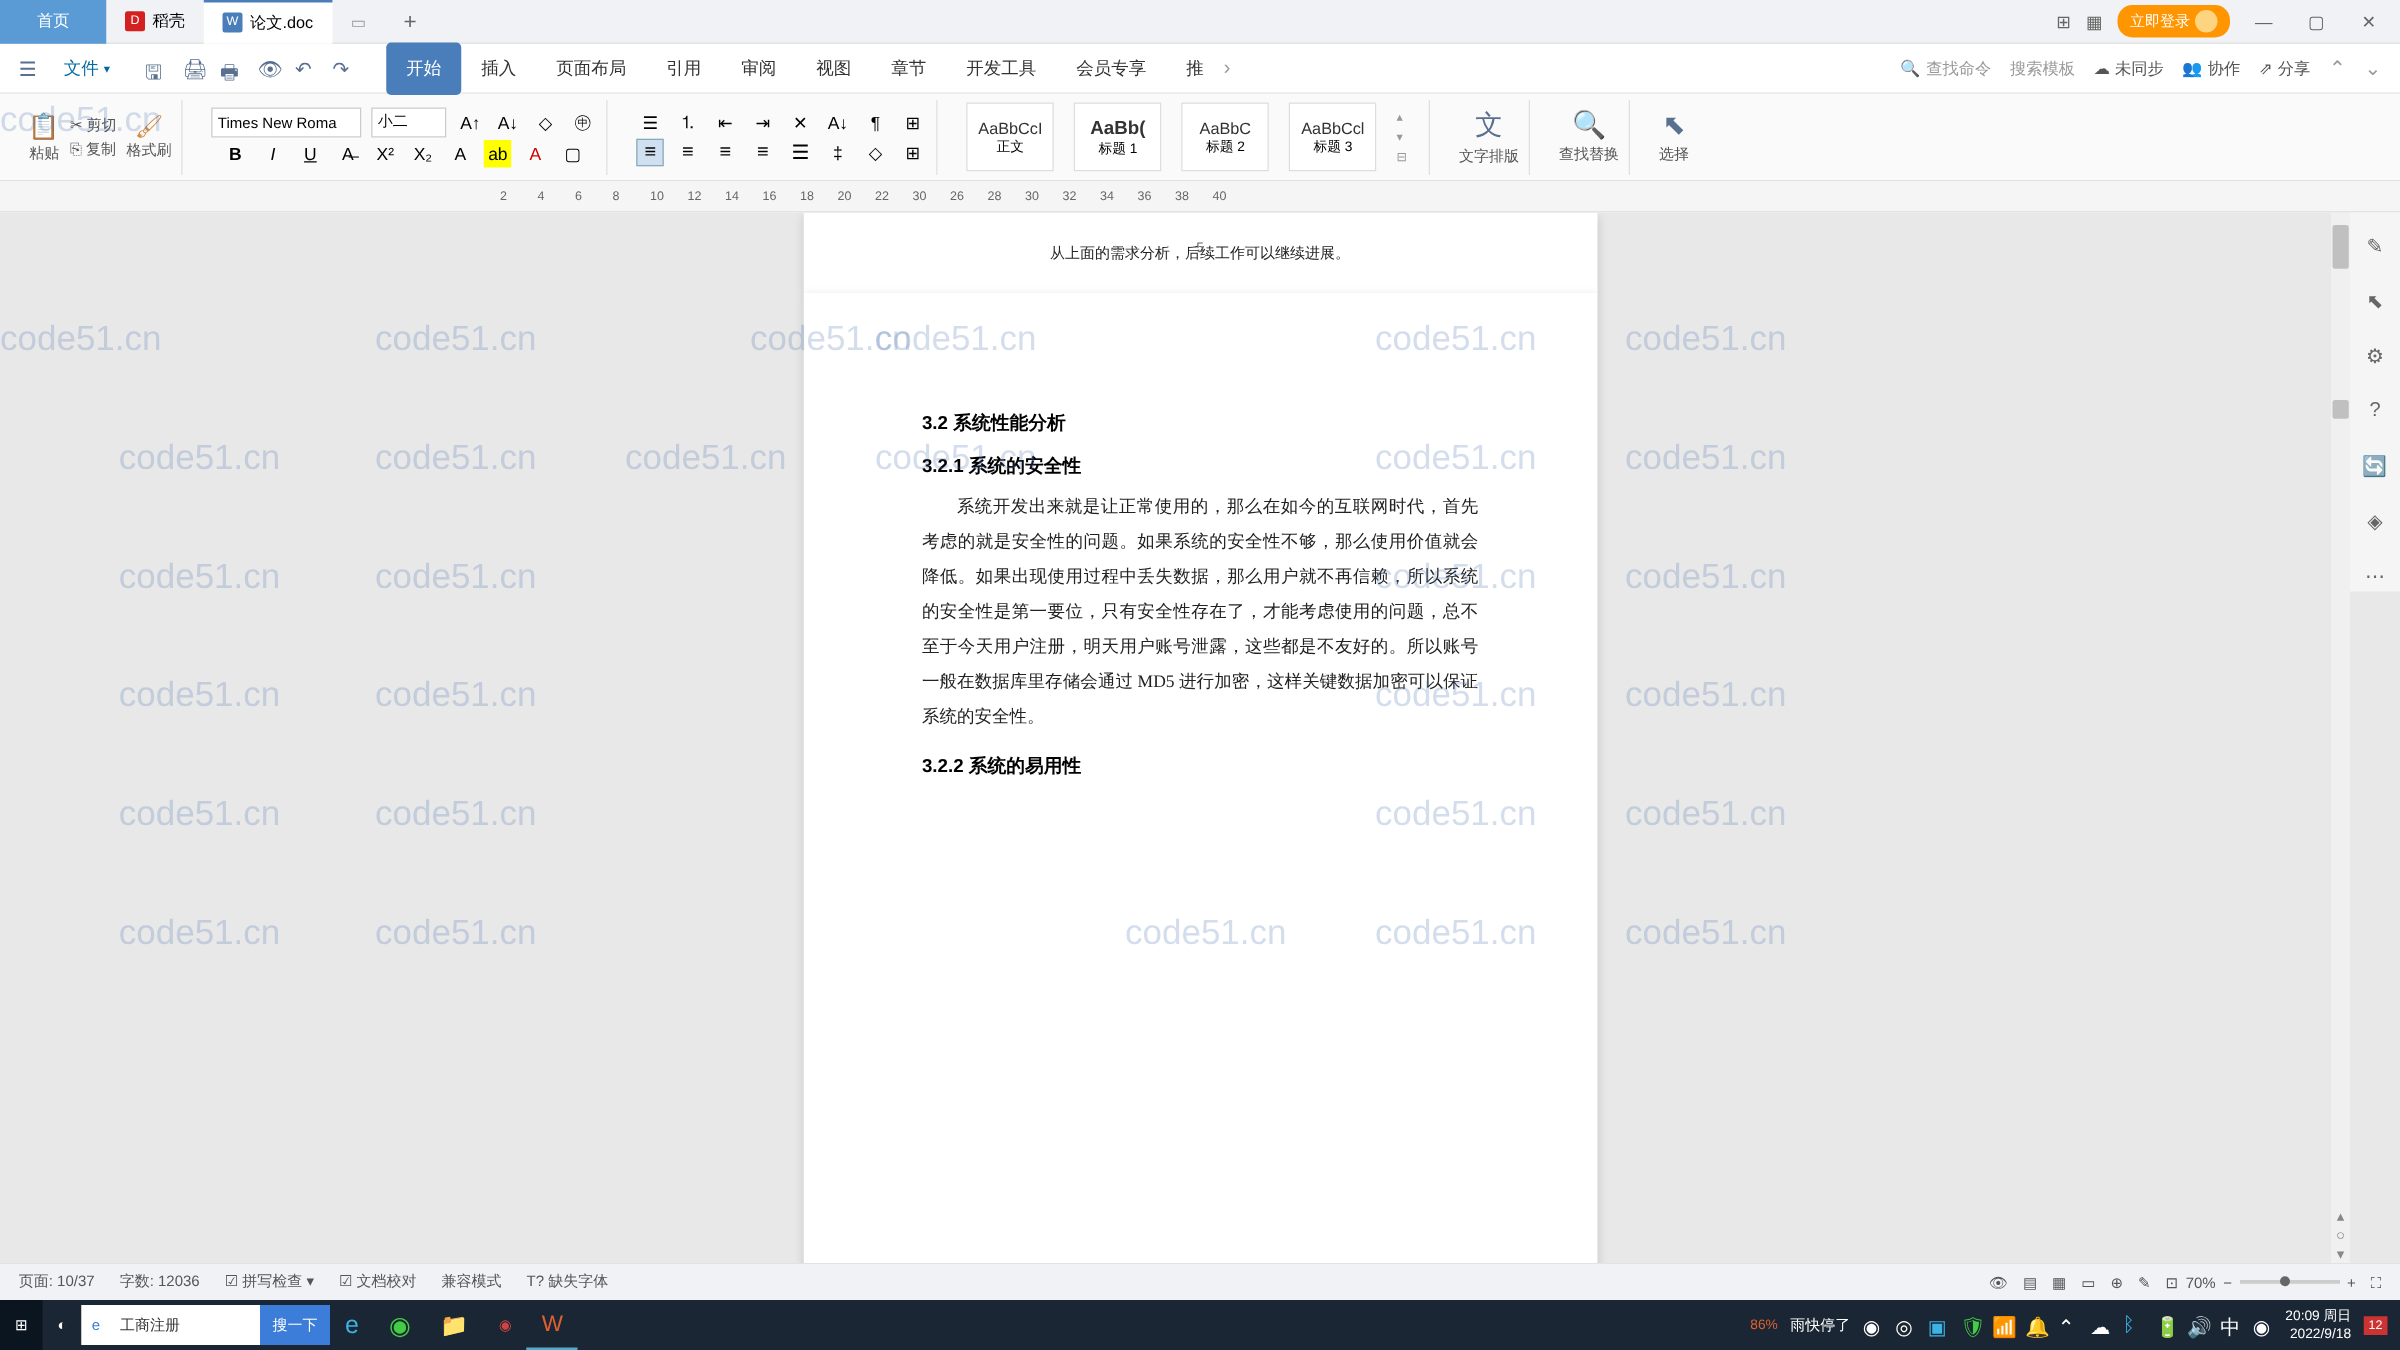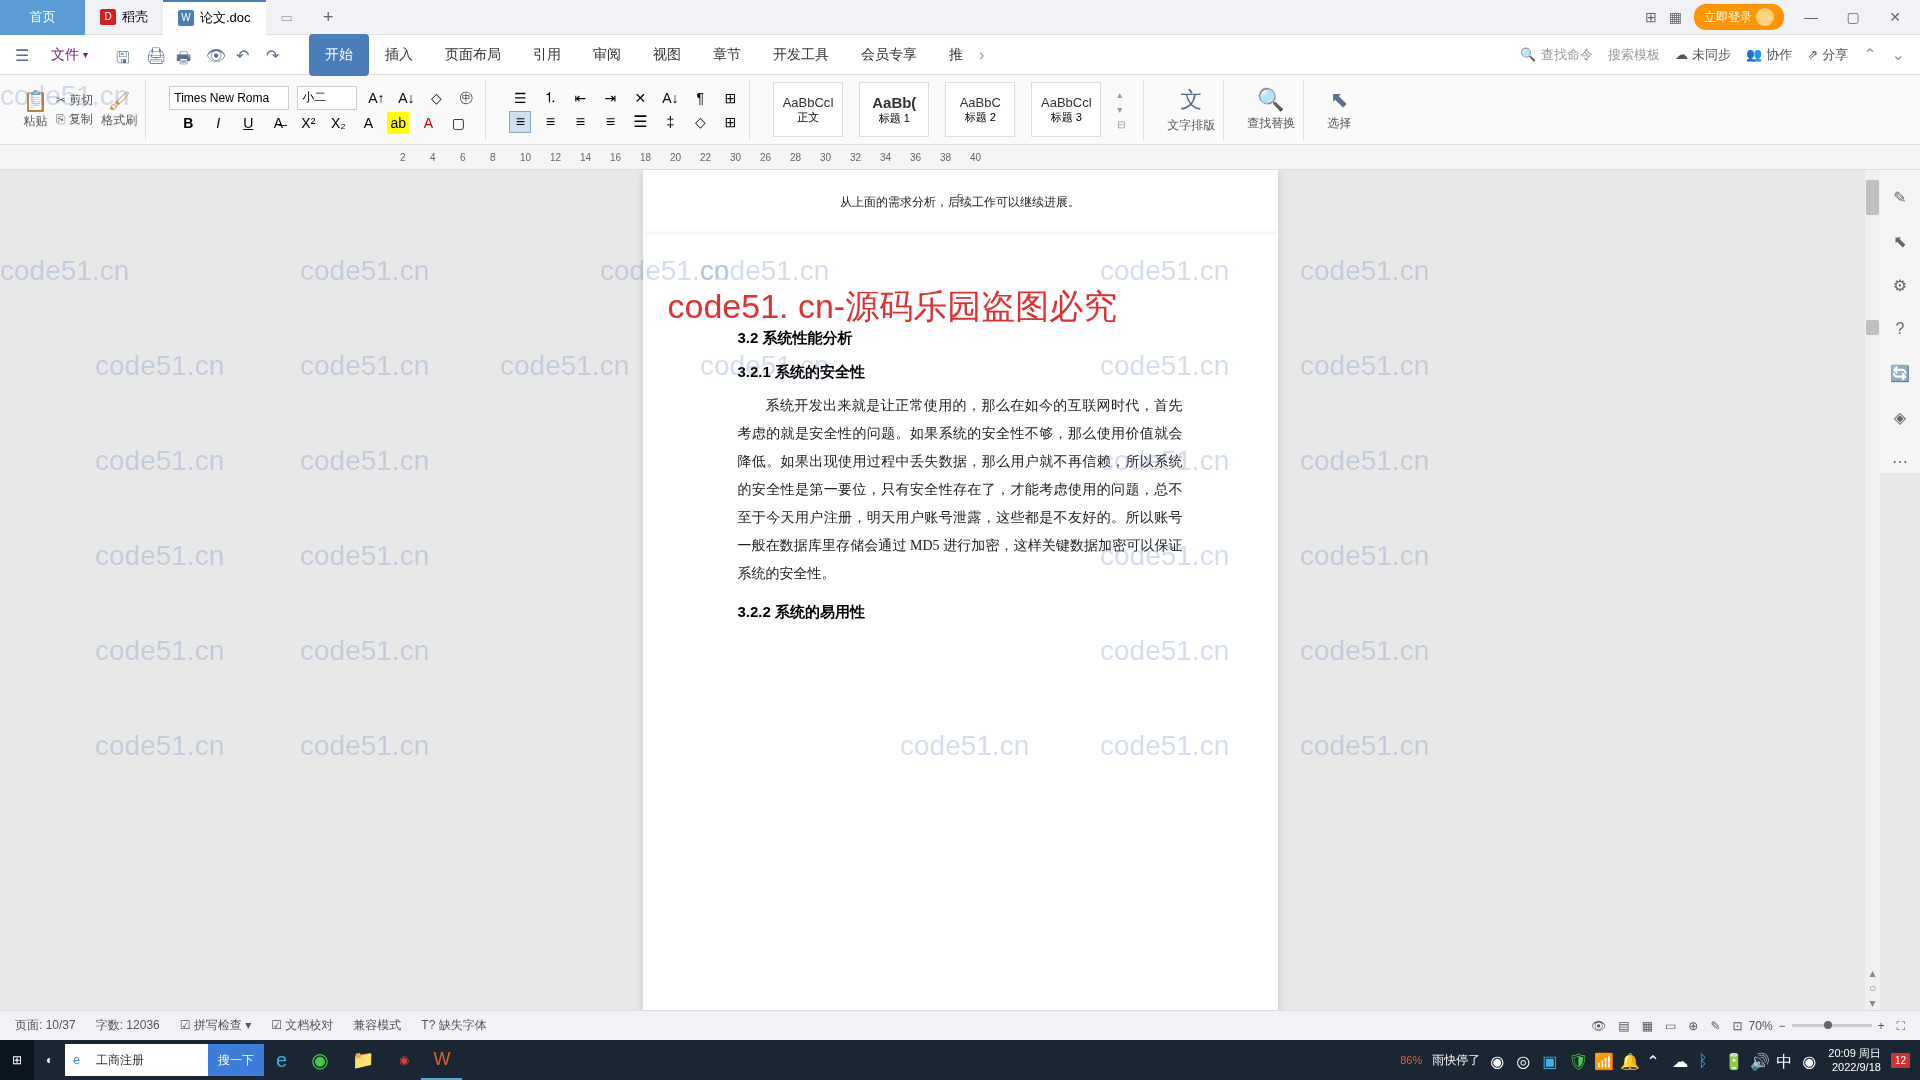--- a/index.html
+++ b/index.html
@@ -11,21 +11,21 @@
 .tab-icon{width:16px;height:16px;display:inline-block}
 .tab-icon.daoke{background:#d42020;border-radius:2px;color:#fff;font-size:10px;text-align:center;line-height:16px}
 .tab-icon.doc{background:#4a7ebb;border-radius:2px;color:#fff;font-size:10px;text-align:center;line-height:16px}
 .tab-add{width:30px;text-align:center;font-size:18px;color:#666}
 .titlebar-right{margin-left:auto;display:flex;align-items:center;gap:12px;padding-right:10px}
 .login-btn{background:#ff9500;color:#fff;padding:4px 10px;border-radius:12px;font-size:12px;display:flex;align-items:center;gap:4px}
 .avatar{width:18px;height:18px;border-radius:50%;background:#ffd480}
 .win-btn{width:30px;text-align:center;color:#666;font-size:14px}
 .menubar{height:40px;display:flex;align-items:center;padding:0 15px;gap:0;border-bottom:1px solid #e0e0e0}
 .menu-left{display:flex;align-items:center;gap:10px}
-.menu-file{display:flex;align-items:center;gap:4px;font-size:14px;color:#701a75;padding:0 8px}
+.menu-file{display:flex;align-items:center;gap:4px;font-size:14px;color:#0369a1;padding:0 8px}
 .menu-icon{width:18px;height:18px;display:inline-block;color:#5a7090}
 .quick-actions{display:flex;gap:12px;padding:0 10px}
 .menu-tabs{display:flex;margin-left:15px}
 .menu-tab{padding:12px 16px;font-size:14px;color:#333;cursor:pointer}
 .menu-tab.active{background:#4a7ebb;color:#fff;border-radius:4px}
 .menu-right{margin-left:auto;display:flex;align-items:center;gap:15px}
 .search-box{display:flex;align-items:center;gap:5px;color:#999;font-size:13px}
 .ribbon{height:70px;display:flex;align-items:center;padding:0 15px;gap:15px;border-bottom:1px solid #e0e0e0;background:#fafafa}
 .ribbon-group{display:flex;flex-direction:column;align-items:center;gap:2px;padding:0 8px;border-right:1px solid #e0e0e0;height:60px;justify-content:center}
 .ribbon-group:last-child{border-right:none}
@@ -272,21 +272,20 @@
 </div>
 
 <div class="doc-area">
   <div style="display:flex;flex-direction:column;align-items:center">
     <div class="page-prev">
       <div class="doc-text" style="text-align:center;font-size:12px">从上面的需求分析，后续工作可以继续进展。</div>
       <div class="page-num">5</div>
     </div>
     <div class="page-gap"></div>
     <div class="page">
-      <div class="watermark-red" style="top:50px;left:25px">code51. cn-源码乐园盗图必究</div>
       <div class="doc-h">3.2  系统性能分析</div>
       <div class="doc-h">3.2.1  系统的安全性</div>
       <div class="doc-text doc-para">系统开发出来就是让正常使用的，那么在如今的互联网时代，首先考虑的就是安全性的问题。如果系统的安全性不够，那么使用价值就会降低。如果出现使用过程中丢失数据，那么用户就不再信赖，所以系统的安全性是第一要位，只有安全性存在了，才能考虑使用的问题，总不至于今天用户注册，明天用户账号泄露，这些都是不友好的。所以账号一般在数据库里存储会通过 MD5 进行加密，这样关键数据加密可以保证系统的安全性。</div>
       <div class="doc-h">3.2.2  系统的易用性</div>
     </div>
   </div>
 </div>
 
 <div class="watermark" style="top:80px;left:0">code51.cn</div>
 <div class="watermark" style="top:255px;left:95">code51.cn</div>

